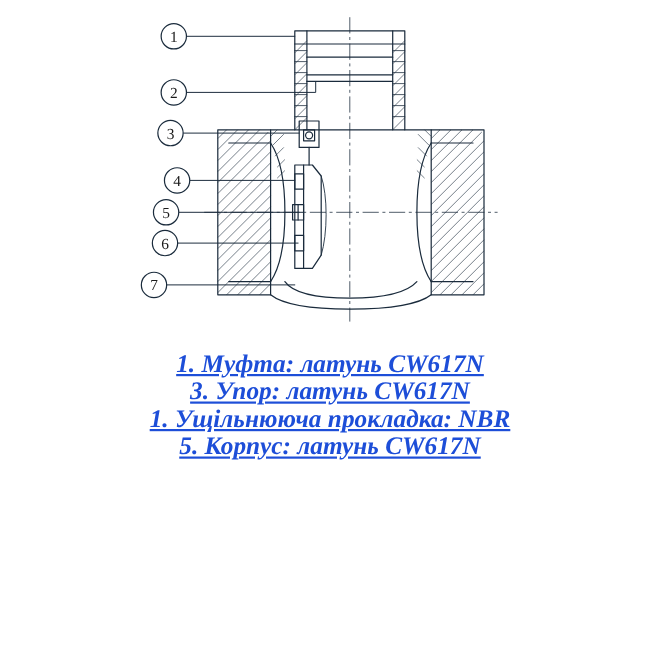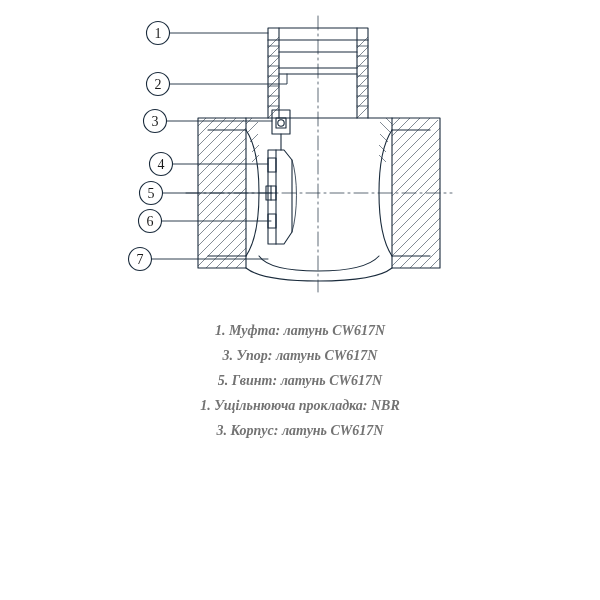--- a/index.html
+++ b/index.html
@@ -31,24 +31,25 @@
     position: absolute;
     left: 0;
     top: 318px;
     width: 600px;
     text-align: center;
   }
   .legend-item {
     font-family: "Liberation Serif", serif;
     font-style: italic;
     font-weight: bold;
-    font-size: 14px;
+    font-size: 23px;
     line-height: 25px;
     white-space: nowrap;
-    color: #737373;
+    color: #1d4ed8;
+    text-decoration: underline;
   }
 </style>
 </head>
 <body>
 
 <div id="sheet">
 
   <svg id="drawing" viewBox="0 0 600 310">
     <g fill="none" stroke="#1a2b3c" stroke-width="1.1" stroke-linecap="round" stroke-linejoin="round">
 
@@ -161,18 +162,17 @@
       <text x="161" y="169">4</text>
       <text x="151" y="198">5</text>
       <text x="150" y="226">6</text>
       <text x="140" y="264">7</text>
     </g>
   </svg>
 
   <div class="legend">
     <div class="legend-item">1. Муфта: латунь CW617N</div>
     <div class="legend-item">3. Упор: латунь CW617N</div>
-    <div class="legend-item">5.  Гвинт: латунь CW617N</div>
     <div class="legend-item">1. Ущільнююча прокладка: NBR</div>
-    <div class="legend-item">3. Корпус: латунь CW617N</div>
+    <div class="legend-item">5. Корпус: латунь CW617N</div>
   </div>
 
 </div>
 
 </body></html>

